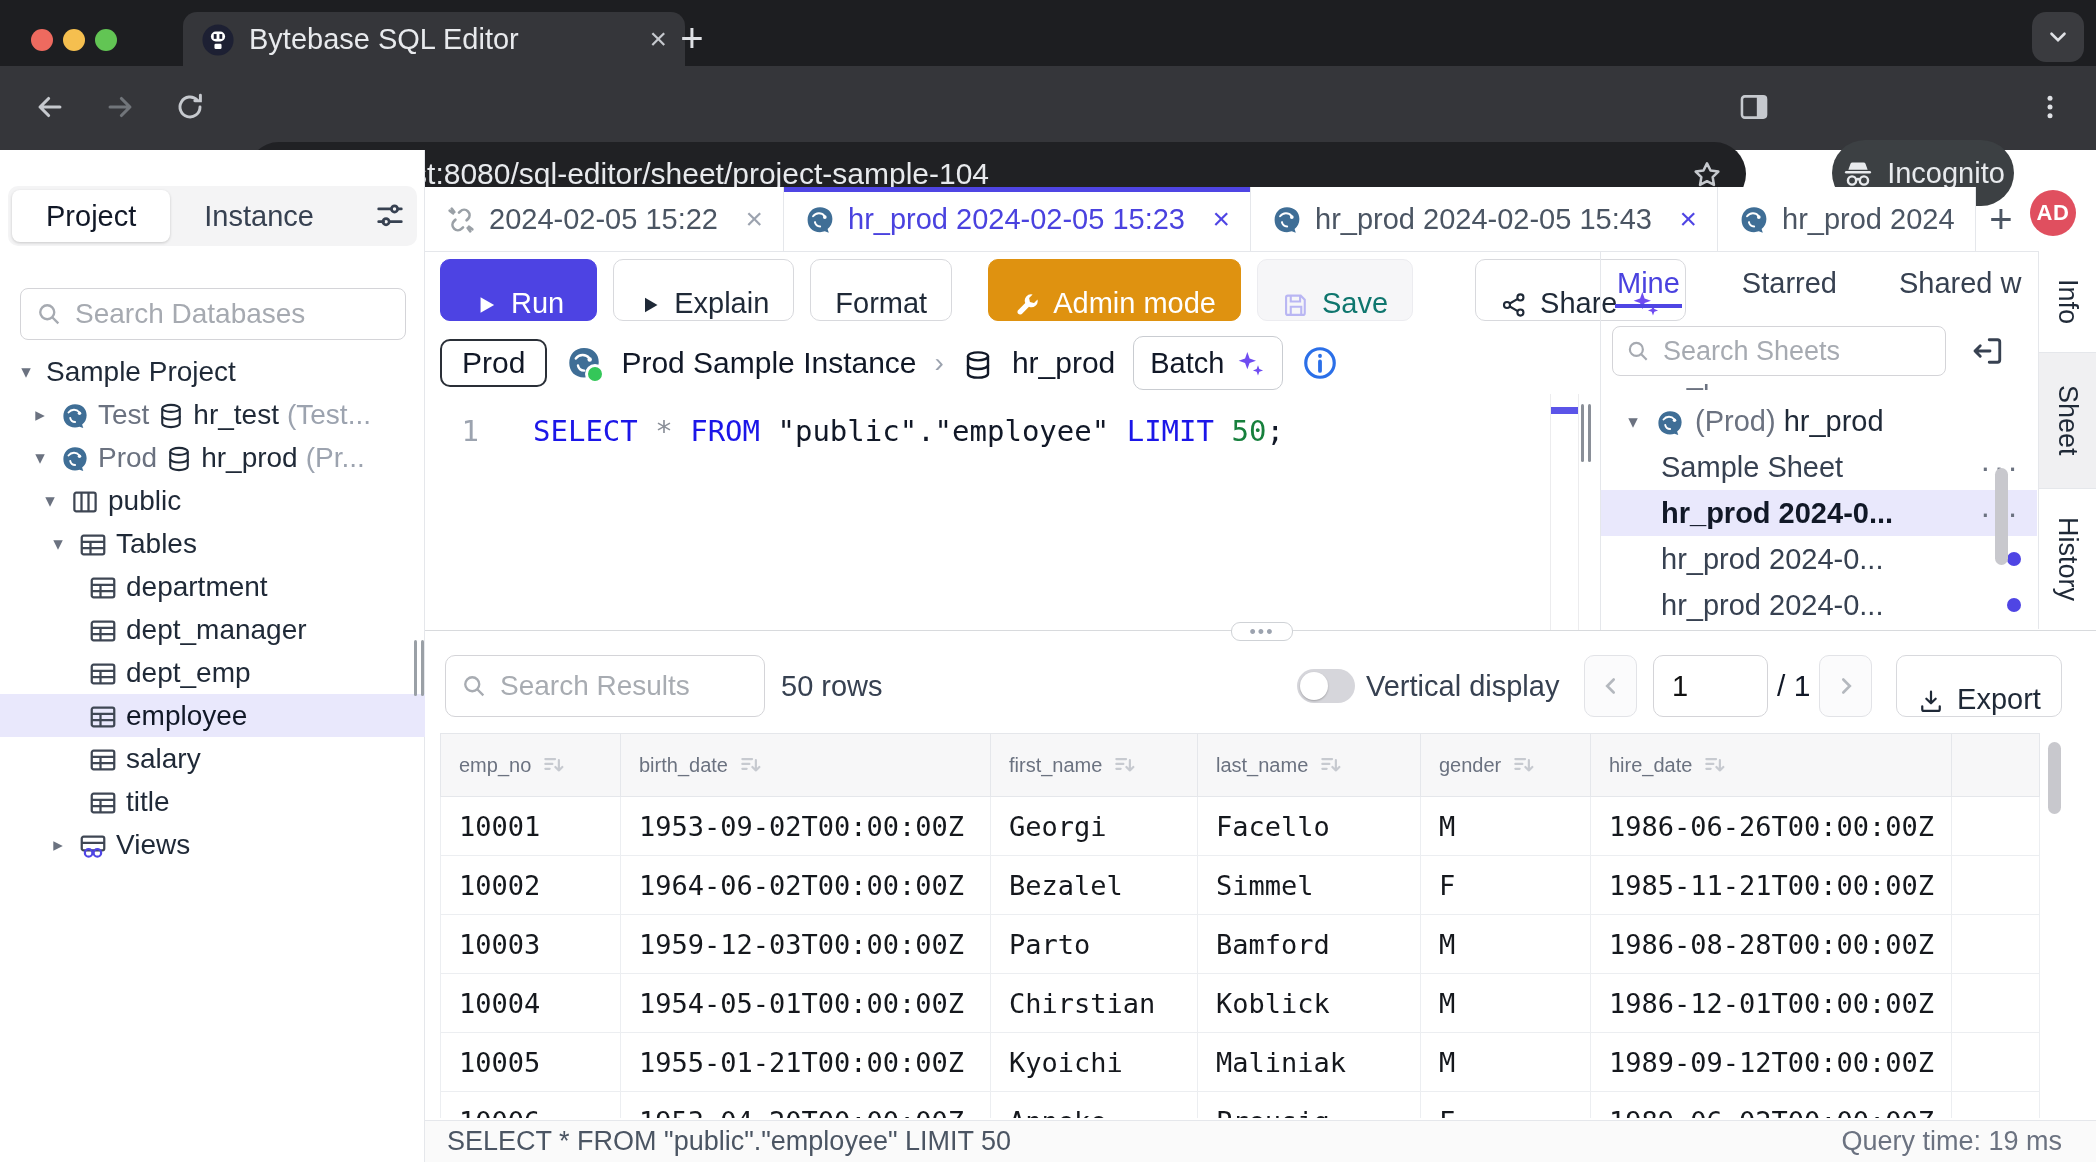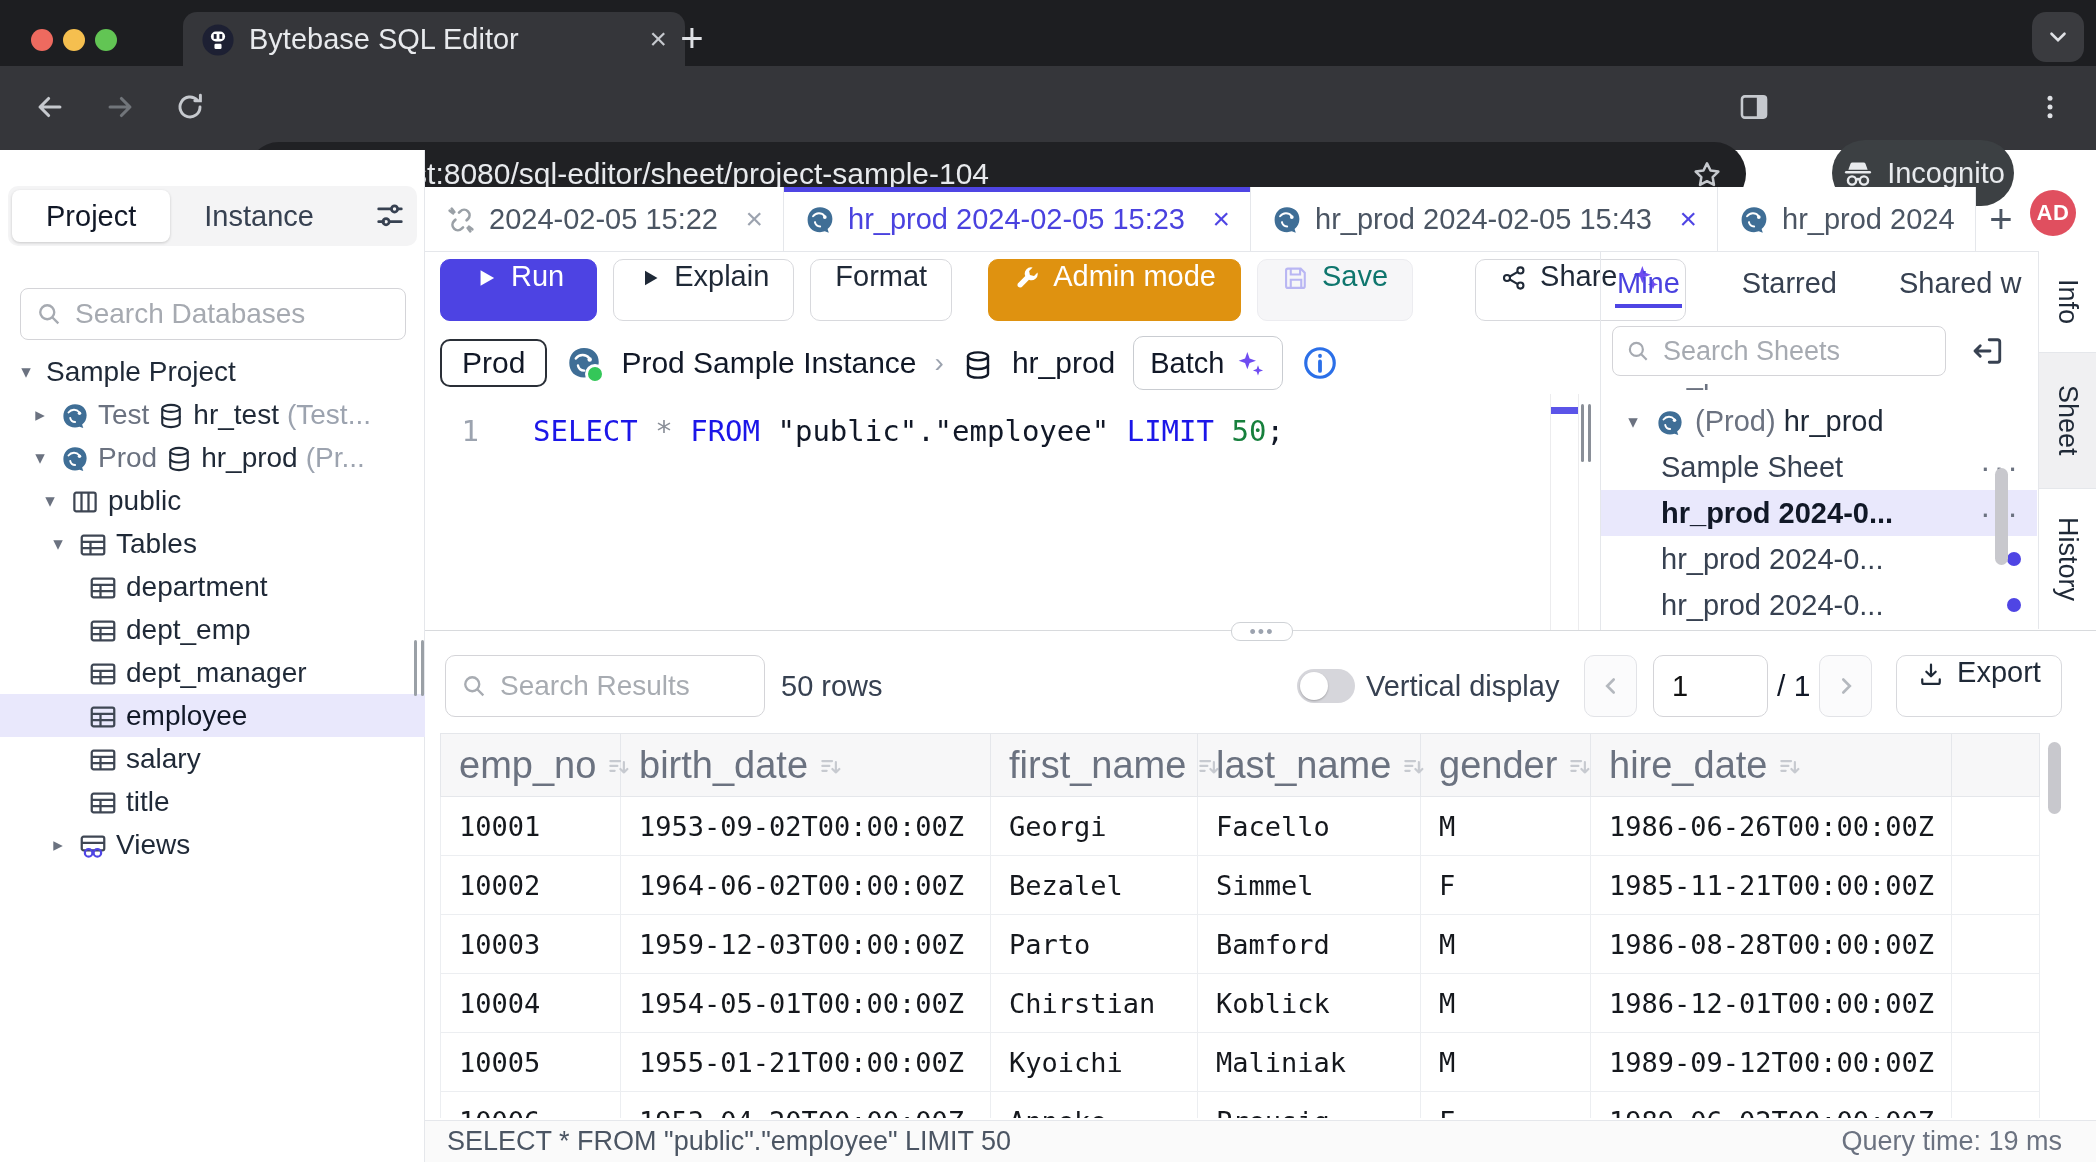--- a/index.html
+++ b/index.html
@@ -49,21 +49,21 @@
   .etab.active::before{content:"";position:absolute;top:0;left:0;right:0;height:5px;background:#4f45e4;}
   .etab .x{margin-left:auto;font-size:30px;color:#9ca3af;padding-left:10px;}
   .etab .x.indigo{color:#4f45e4;}
   #addtab{left:1978px;top:196px;width:46px;height:46px;justify-content:center;font-size:40px;color:#4b5563;}
   #avatar{left:2030px;top:190px;width:46px;height:46px;border-radius:50%;background:#e04f5f;color:#fff;
           font-size:22px;font-weight:bold;justify-content:center;letter-spacing:.5px;}
 
   
   #toolbar{left:440px;top:258px;height:64px;gap:16px;}
   .btn{height:62px;border:1px solid #d8d9dd;border-radius:10px;background:#fff;font-size:29px;color:#1f2937;
-       display:inline-flex;align-items:flex-start;gap:12px;padding:0 24px;box-sizing:border-box;white-space:nowrap;}
+       display:inline-flex;align-items:flex-end;gap:12px;padding:0 24px;box-sizing:border-box;white-space:nowrap;}
   .btn.run{background:#4d43e3;border-color:#4d43e3;color:#fff;padding:0 32px;}
   .btn.admin{background:#df9210;border-color:#df9210;color:#fff;margin-left:20px;}
   .btn.save{background:#f6f6f8;border-color:#ececf0;color:#0f766e;}
   .btn.share{margin-left:46px;}
 
   
   #crumb{left:440px;top:334px;height:58px;gap:18px;font-size:30px;color:#111827;}
   #envbadge{border:2px solid #2a2f37;border-radius:10px;padding:5px 20px;font-size:30px;}
   .pgwrap{position:relative;width:38px;height:38px;}
   .pgdot{position:absolute;right:-2px;bottom:-2px;width:14px;height:14px;border-radius:50%;background:#34c759;border:3px solid #fff;}
@@ -117,21 +117,21 @@
   #vtlabel{left:1366px;top:655px;height:62px;font-size:29px;color:#374151;}
   .pgbtn{width:53px;height:62px;border:1px solid #e2e3e7;border-radius:10px;background:#fbfbfc;justify-content:center;color:#9ca3af;box-sizing:border-box;}
   #pageinput{left:1653px;top:655px;width:115px;height:62px;border:1px solid #d4d4d8;border-radius:10px;box-sizing:border-box;
              font:29px "Liberation Sans",sans-serif;padding:0 18px;color:#111;outline:none;}
   #pagetotal{left:1777px;top:655px;height:62px;font-size:30px;color:#111827;}
   #exportbtn{left:1896px;top:655px;width:166px;height:62px;}
 
   
   #grid{left:440px;top:733px;width:1600px;height:385px;overflow:hidden;}
   #grid table{border-collapse:collapse;table-layout:fixed;width:1600px;}
-  #grid th{height:62px;background:#f7f7f8;font-size:38px;font-weight:normal;color:#6b7280;text-align:left;
+  #grid th{height:62px;background:#f7f7f8;font-size:20px;font-weight:normal;color:#6b7280;text-align:left;
            padding:0 0 0 18px;border:1px solid #e5e7eb;white-space:nowrap;}
   #grid th .hwrap{display:flex;align-items:center;gap:10px;}
   #grid td{height:58px;font:27px "DejaVu Sans Mono",monospace;color:#15181d;padding:0 0 0 18px;
            border:1px solid #eceef1;white-space:nowrap;overflow:hidden;}
   #gridscroll{left:2048px;top:742px;width:13px;height:72px;border-radius:7px;background:#c8c8cd;}
 
   
   #statusbar{left:425px;top:1120px;width:1671px;height:42px;background:#fafafa;border-top:1px solid #e5e7eb;
              box-sizing:border-box;justify-content:space-between;padding:0 34px 0 22px;font-size:27px;color:#4b5563;}
   #statusbar .qt{color:#6b7280;}
@@ -306,29 +306,29 @@
             <path d="M3 9.5h18M3 14.5h18M10 9.5v10"></path>
           </svg></span>
         <span style="color: rgb(31, 41, 55);">department</span>
       </div>
       <div class="trow" style="padding-left: 80px;">
         <span style="width: 0px;"></span>
         <span><svg class="ic" width="30" height="30" viewBox="0 0 24 24" fill="none" stroke="#3f4754" stroke-width="1.8">
             <rect x="3" y="4.5" width="18" height="15" rx="1.5"></rect>
             <path d="M3 9.5h18M3 14.5h18M10 9.5v10"></path>
           </svg></span>
-        <span style="color: rgb(31, 41, 55);">dept_emp</span>
+        <span style="color: rgb(31, 41, 55);">dept_manager</span>
       </div>
       <div class="trow" style="padding-left: 80px;">
         <span style="width: 0px;"></span>
         <span><svg class="ic" width="30" height="30" viewBox="0 0 24 24" fill="none" stroke="#3f4754" stroke-width="1.8">
             <rect x="3" y="4.5" width="18" height="15" rx="1.5"></rect>
             <path d="M3 9.5h18M3 14.5h18M10 9.5v10"></path>
           </svg></span>
-        <span style="color: rgb(31, 41, 55);">dept_manager</span>
+        <span style="color: rgb(31, 41, 55);">dept_emp</span>
       </div>
       <div class="trow selected" style="padding-left: 80px;">
         <span style="width: 0px;"></span>
         <span><svg class="ic" width="30" height="30" viewBox="0 0 24 24" fill="none" stroke="#3f4754" stroke-width="1.8">
             <rect x="3" y="4.5" width="18" height="15" rx="1.5"></rect>
             <path d="M3 9.5h18M3 14.5h18M10 9.5v10"></path>
           </svg></span>
         <span style="color: rgb(17, 24, 39);">employee</span>
       </div>
       <div class="trow" style="padding-left: 80px;">

